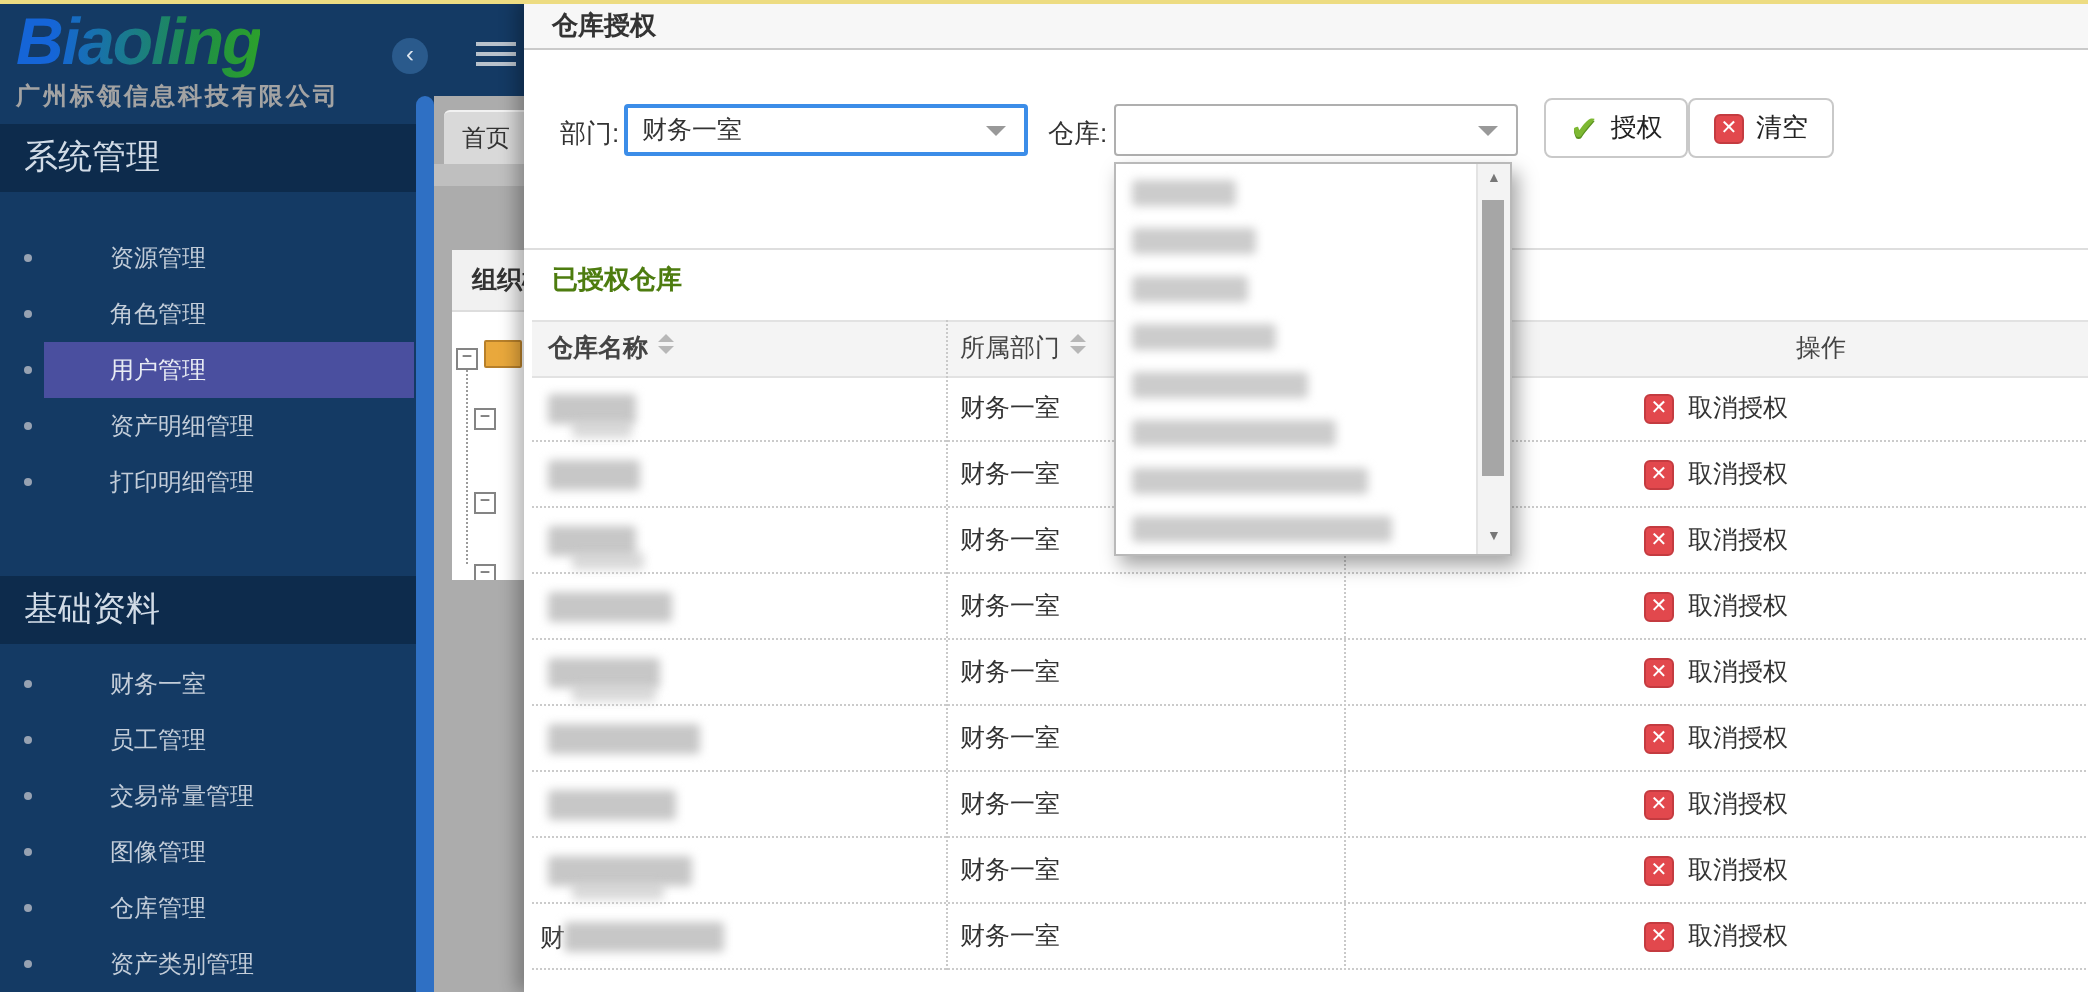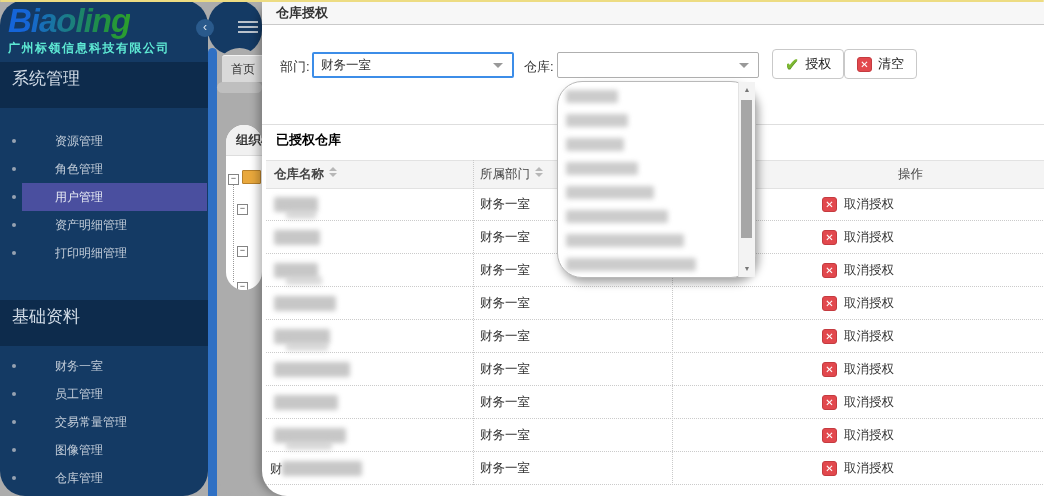--- a/index.html
+++ b/index.html
@@ -1,28 +1,28 @@
 <!DOCTYPE html>
 <html><head>
 <meta charset="utf-8">
 <style>
   html,body{margin:0;padding:0;}
   body{width:1044px;height:496px;position:relative;overflow:hidden;
        font-family:"Liberation Sans","DejaVu Sans",sans-serif;background:#acacac;}
-  .abs{position:absolute;border-radius:25px;}
+  .abs{position:absolute;}
 
   
   #sidebar{left:0;top:0;width:208px;height:496px;background:#143a64;z-index:2;}
   #logo-block{height:62px;position:relative;}
   #logo-text{position:absolute;left:8px;top:2px;font-size:33px;font-style:italic;font-weight:900;
     letter-spacing:-1px;background:linear-gradient(90deg,#1565d8 15%,#1f8f46 75%,#2ca02c);
     -webkit-background-clip:text;background-clip:text;color:transparent;}
   #company-name{position:absolute;left:8px;top:40px;font-size:12px;font-weight:bold;
-    color:#5eead4;letter-spacing:1.5px;white-space:nowrap;}
-  .sb-section-title{height:46px;line-height:34px;background:#0d2b4c;color:#d2dce7;
+    color:#a3a3a3;letter-spacing:1.5px;white-space:nowrap;}
+  .sb-section-title{height:34px;line-height:34px;background:#0d2b4c;color:#d2dce7;
     font-size:17px;padding-left:12px;}
   .sb-list{position:relative;}
   .sb-item{height:28px;line-height:28px;position:relative;color:#c3cdd9;font-size:12px;cursor:pointer;}
   .sb-item .hl{position:absolute;left:22px;right:1px;top:0;bottom:0;background:#4a4f9f;}
   .sb-item .bullet{position:absolute;left:12px;top:12px;width:4px;height:4px;border-radius:50%;
     background:#97a2b2;}
   .sb-item .lbl{position:absolute;left:55px;top:0;}
   .sb-item.sel .lbl{color:#e8ecf4;}
   #list1{padding-top:19px;height:140px;}
   #sec2-title{margin-top:33px;}
@@ -74,21 +74,21 @@
   .btn{position:absolute;top:49px;height:30px;display:inline-flex;align-items:center;gap:6px;
     padding:0 12px;background:#fff;border:1px solid #c9c9c9;border-radius:4px;font-size:13px;
     color:#222;cursor:pointer;box-sizing:border-box;}
   #authorize-btn{left:510px;}
   #clear-btn{left:582px;}
   .check-ic{color:#7db832;font-size:17px;font-weight:bold;line-height:1;text-shadow:0 1px 0 #5a9220;}
   .redx{width:15px;height:15px;background:#e2484d;border:1px solid #c43b40;border-radius:3px;
     color:#fff;font-size:10px;font-weight:bold;line-height:14px;text-align:center;box-sizing:border-box;}
 
   #form-divider{position:absolute;left:0;right:0;top:124px;height:1px;background:#dedede;}
-  #section-title{position:absolute;left:14px;top:131px;font-size:13px;font-weight:bold;color:#000000;}
+  #section-title{position:absolute;left:14px;top:131px;font-size:13px;font-weight:bold;color:#4d7c0f;}
 
   
   #tbl-header{position:absolute;left:4px;right:0;top:160px;height:27px;background:#f4f4f4;
     border-top:1px solid #e2e2e2;border-bottom:1px solid #e2e2e2;}
   .th{position:absolute;top:0;font-size:12.5px;color:#444;line-height:27px;cursor:pointer;}
   #th-name{left:8px;font-weight:bold;}
   #th-dept{left:214px;}
   #th-action{left:410px;right:0;text-align:center;cursor:default;}
   .sort-ic{display:inline-block;margin-left:5px;vertical-align:1px;}
   .sort-ic b{display:block;width:0;height:0;border-left:4px solid transparent;border-right:4px solid transparent;}

